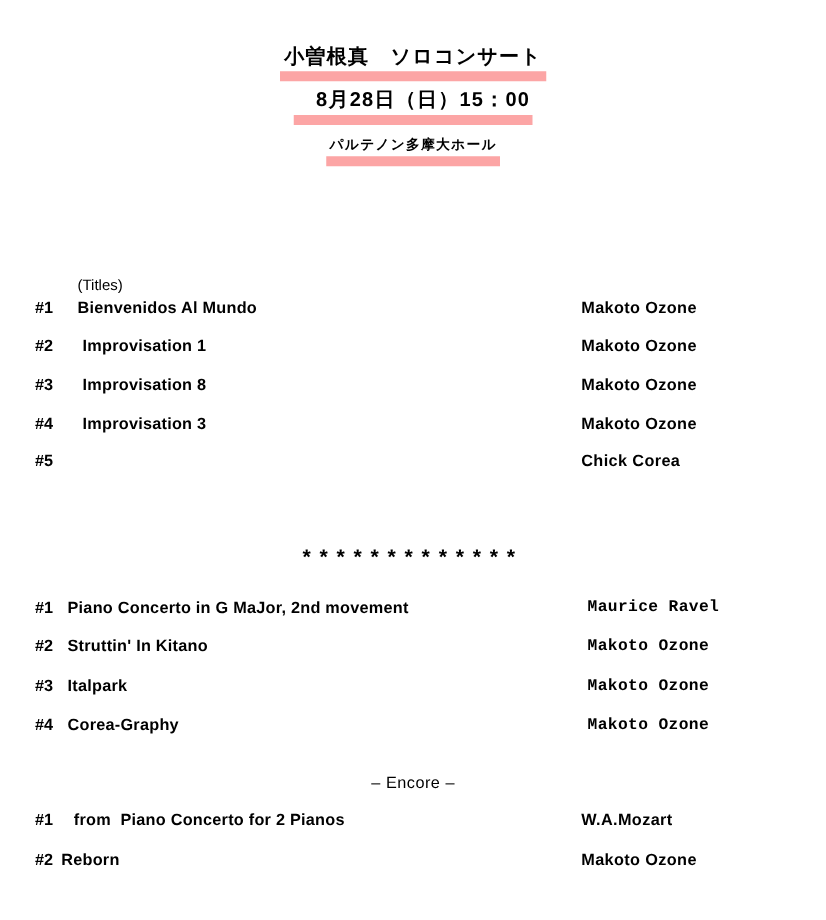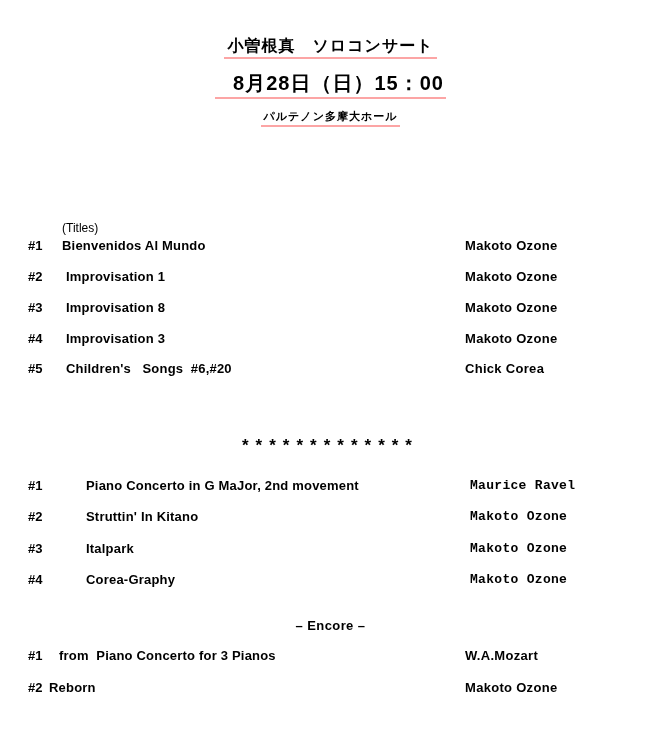--- a/index.html
+++ b/index.html
@@ -15,26 +15,26 @@
   .center-line {
     position: absolute;
     left: 0;
     right: 0;
     text-align: center;
     font-weight: bold;
     line-height: 1.2;
   }
   .underlined {
     display: inline-block;
-    border-bottom: 2px solid #fca5a5;
+    border-bottom: 8px solid #fca5a5;
     padding: 0 3px 2px 3px;
     letter-spacing: 1px;
   }
   .hdr-title   { top: 36px;  font-size: 16px; }
-  .hdr-date    { top: 71px;  font-size: 20px; }
+  .hdr-date    { top: 71px;  font-size: 16px; }
   .hdr-date .underlined { padding-left: 18px; padding-right: 2px; }
   .hdr-venue   { top: 110px; font-size: 11px; }
 
   .titles-label {
     position: absolute;
     left: 62px;
     top: 222px;
     font-size: 12px;
     font-weight: normal;
     line-height: 1;
@@ -54,21 +54,21 @@
     left: 28px;
     white-space: pre;
   }
   .row .title {
     position: absolute;
     left: 62px;
     white-space: pre;
     letter-spacing: 0.2px;
   }
   .row .title.i1 { left: 66px; }
-  .row .title.i2 { left: 86px; }
+  .row .title.i2 { left: 54px; }
   .row .title.e1 { left: 59px; }
   .row .title.e2 { left: 49px; }
   .row .composer {
     position: absolute;
     left: 465px;
     letter-spacing: 0.3px;
     white-space: pre;
   }
   .row .composer.c2 { left: 470px; font-family: Liberation Mono, monospace; }
 
@@ -83,21 +83,21 @@
     letter-spacing: 7px;
     line-height: 1;
   }
   .encore-line {
     position: absolute;
     left: 0;
     right: 0;
     top: 619px;
     text-align: center;
     font-size: 13px;
-    font-weight: bold;
+    font-weight: normal;
     letter-spacing: 0.4px;
     line-height: 1;
   }
 </style>
 </head>
 <body>
 
 <div class="page">
 
   <div class="center-line hdr-title">
@@ -128,21 +128,20 @@
       <span class="title i1">Improvisation 8</span>
       <span class="composer">Makoto Ozone</span>
     </div>
     <div class="row" style="top:332px">
       <span class="num">#4</span>
       <span class="title i1">Improvisation 3</span>
       <span class="composer">Makoto Ozone</span>
     </div>
     <div class="row" style="top:362px">
       <span class="num">#5</span>
-      <span class="title i1">Children's   Songs  #6,#20</span>
       <span class="composer">Chick Corea</span>
     </div>
   </div>
 
   <div class="divider-line">*************</div>
 
   <div>
     <div class="row" style="top:479px">
       <span class="num">#1</span>
       <span class="title i2">Piano Concerto in G MaJor, 2nd movement</span>
@@ -162,21 +161,21 @@
       <span class="num">#4</span>
       <span class="title i2">Corea-Graphy</span>
       <span class="composer c2">Makoto Ozone</span>
     </div>
   </div>
 
   <div class="encore-line">– Encore –</div>
   <div>
     <div class="row" style="top:649px">
       <span class="num">#1</span>
-      <span class="title e1">from  Piano Concerto for 3 Pianos</span>
+      <span class="title e1">from  Piano Concerto for 2 Pianos</span>
       <span class="composer">W.A.Mozart</span>
     </div>
     <div class="row" style="top:681px">
       <span class="num">#2</span>
       <span class="title e2">Reborn</span>
       <span class="composer">Makoto Ozone</span>
     </div>
   </div>
 
 </div>

